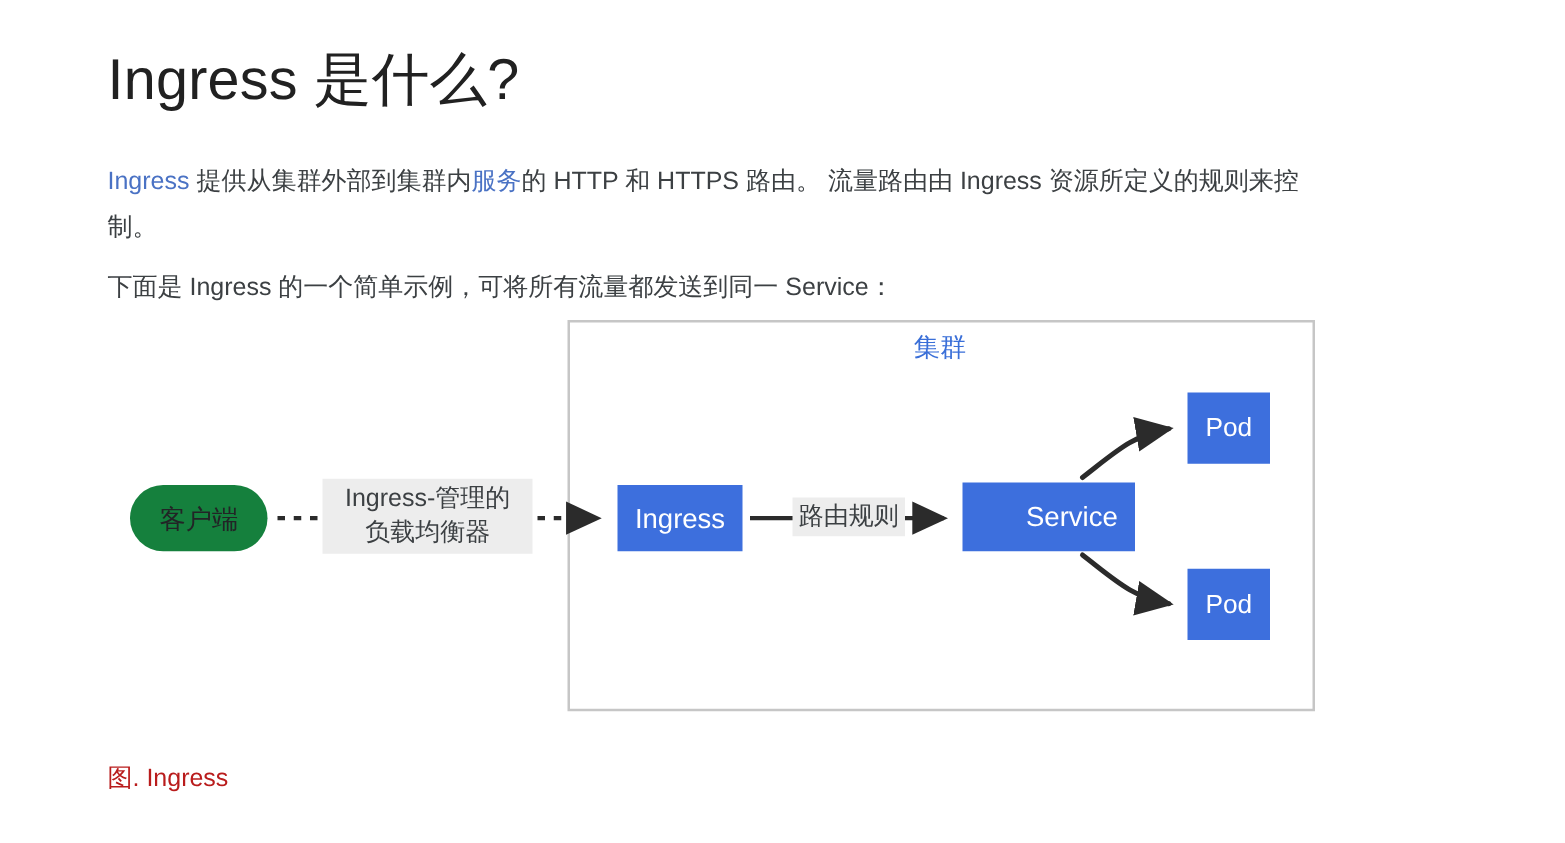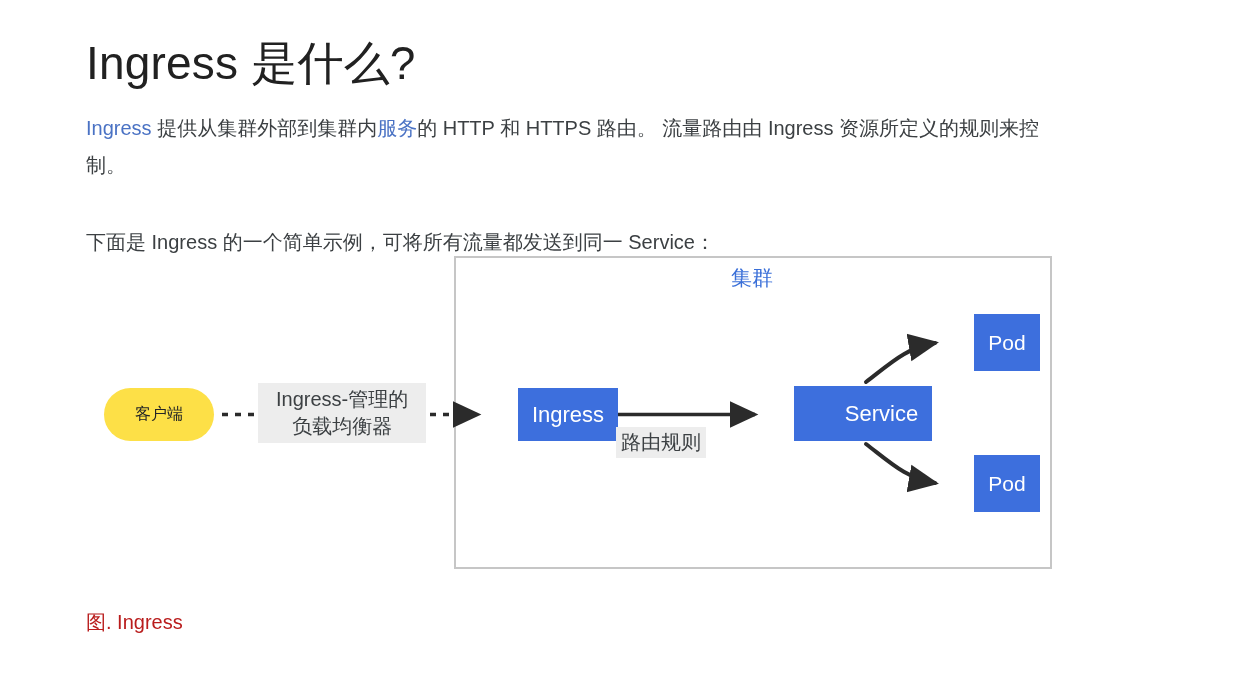--- a/index.html
+++ b/index.html
@@ -34,25 +34,25 @@
   }
   .para {
     position: absolute;
     left: 86px;
     font-size: 20px;
     line-height: 37px;
     color: #3c4043;
     font-weight: 400;
   }
   .para-intro {
-    top: 90px;
+    top: 107px;
     width: 975px;
   }
   .para-example {
-    top: 186px;
+    top: 174px;
     width: 975px;
     margin-top: 38px;
   }
   a.doclink, .doclink {
     color: #4a72c4;
     text-decoration: none;
   }
   .caption {
     position: absolute;
     left: 86px;
@@ -89,37 +89,36 @@
     font-weight: 400;
     white-space: nowrap;
   }
   .client-pill {
     position: absolute;
     left: 104px;
     top: 148px;
     width: 110px;
     height: 53px;
     border-radius: 27px;
-    background: #fde047;
+    background: #15803d;
     display: flex;
     align-items: center;
     justify-content: center;
-    font-size: 16px;
+    font-size: 21px;
     color: #222426;
   }
   .box-blue {
     position: absolute;
     background: #3d6fdd;
     color: #ffffff;
     display: flex;
     align-items: center;
     justify-content: center;
     font-size: 22px;
     font-weight: 500;
-    margin-left: 24px;
   }
   .ingress-box {
     left: 494px;
     top: 148px;
     width: 100px;
     height: 53px;
   }
   .service-box {
     left: 770px;
     top: 146px;
@@ -149,24 +148,23 @@
     text-align: center;
     line-height: 27px;
     white-space: nowrap;
     padding: 3px 18px;
   }
   .lb-label {
     left: 258px;
     top: 143px;
   }
   .rule-label {
-    left: 616px;
+    left: 634px;
     top: 158px;
     padding: 2px 5px;
-    margin-top: 29px;
   }
   svg.wires {
     position: absolute;
     left: 0;
     top: 0;
     width: 1252px;
     height: 350px;
     overflow: visible;
   }
 </style>

